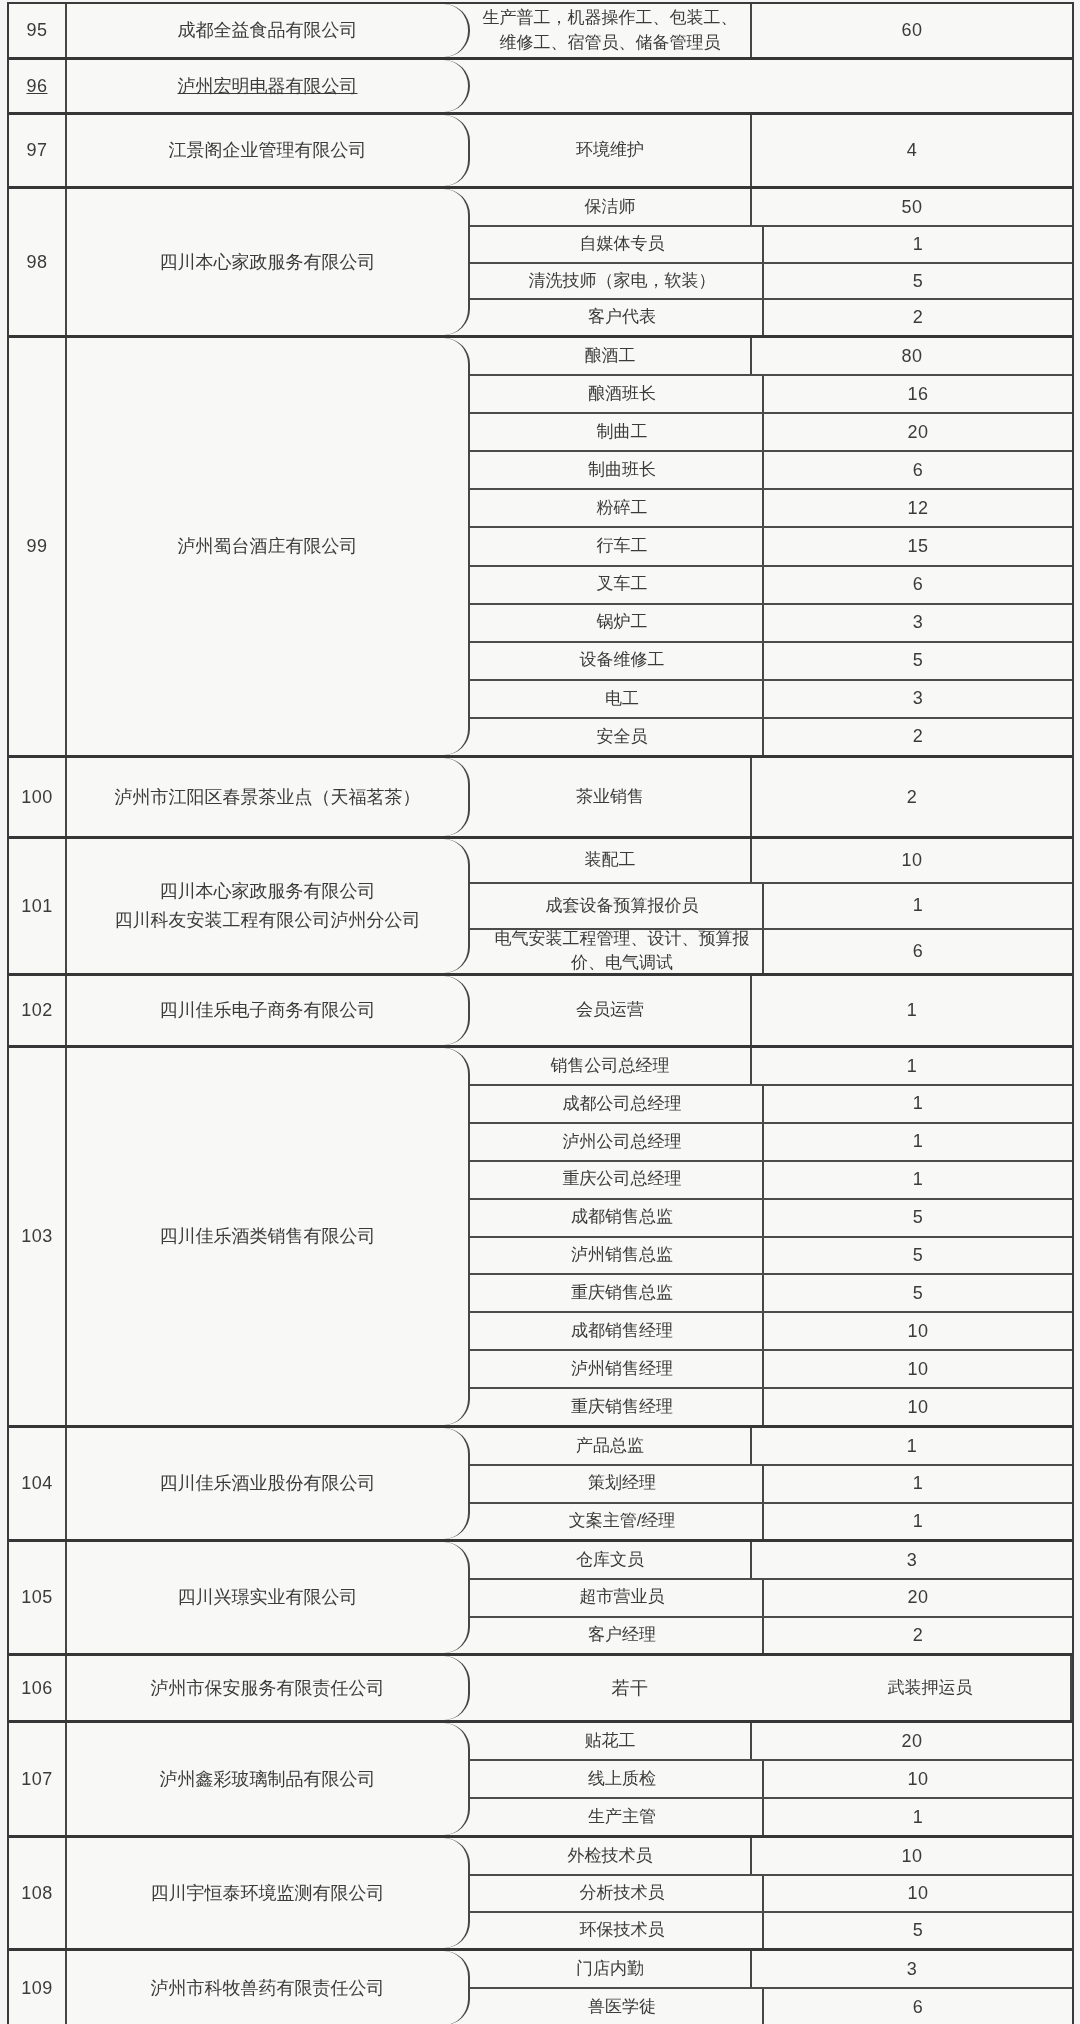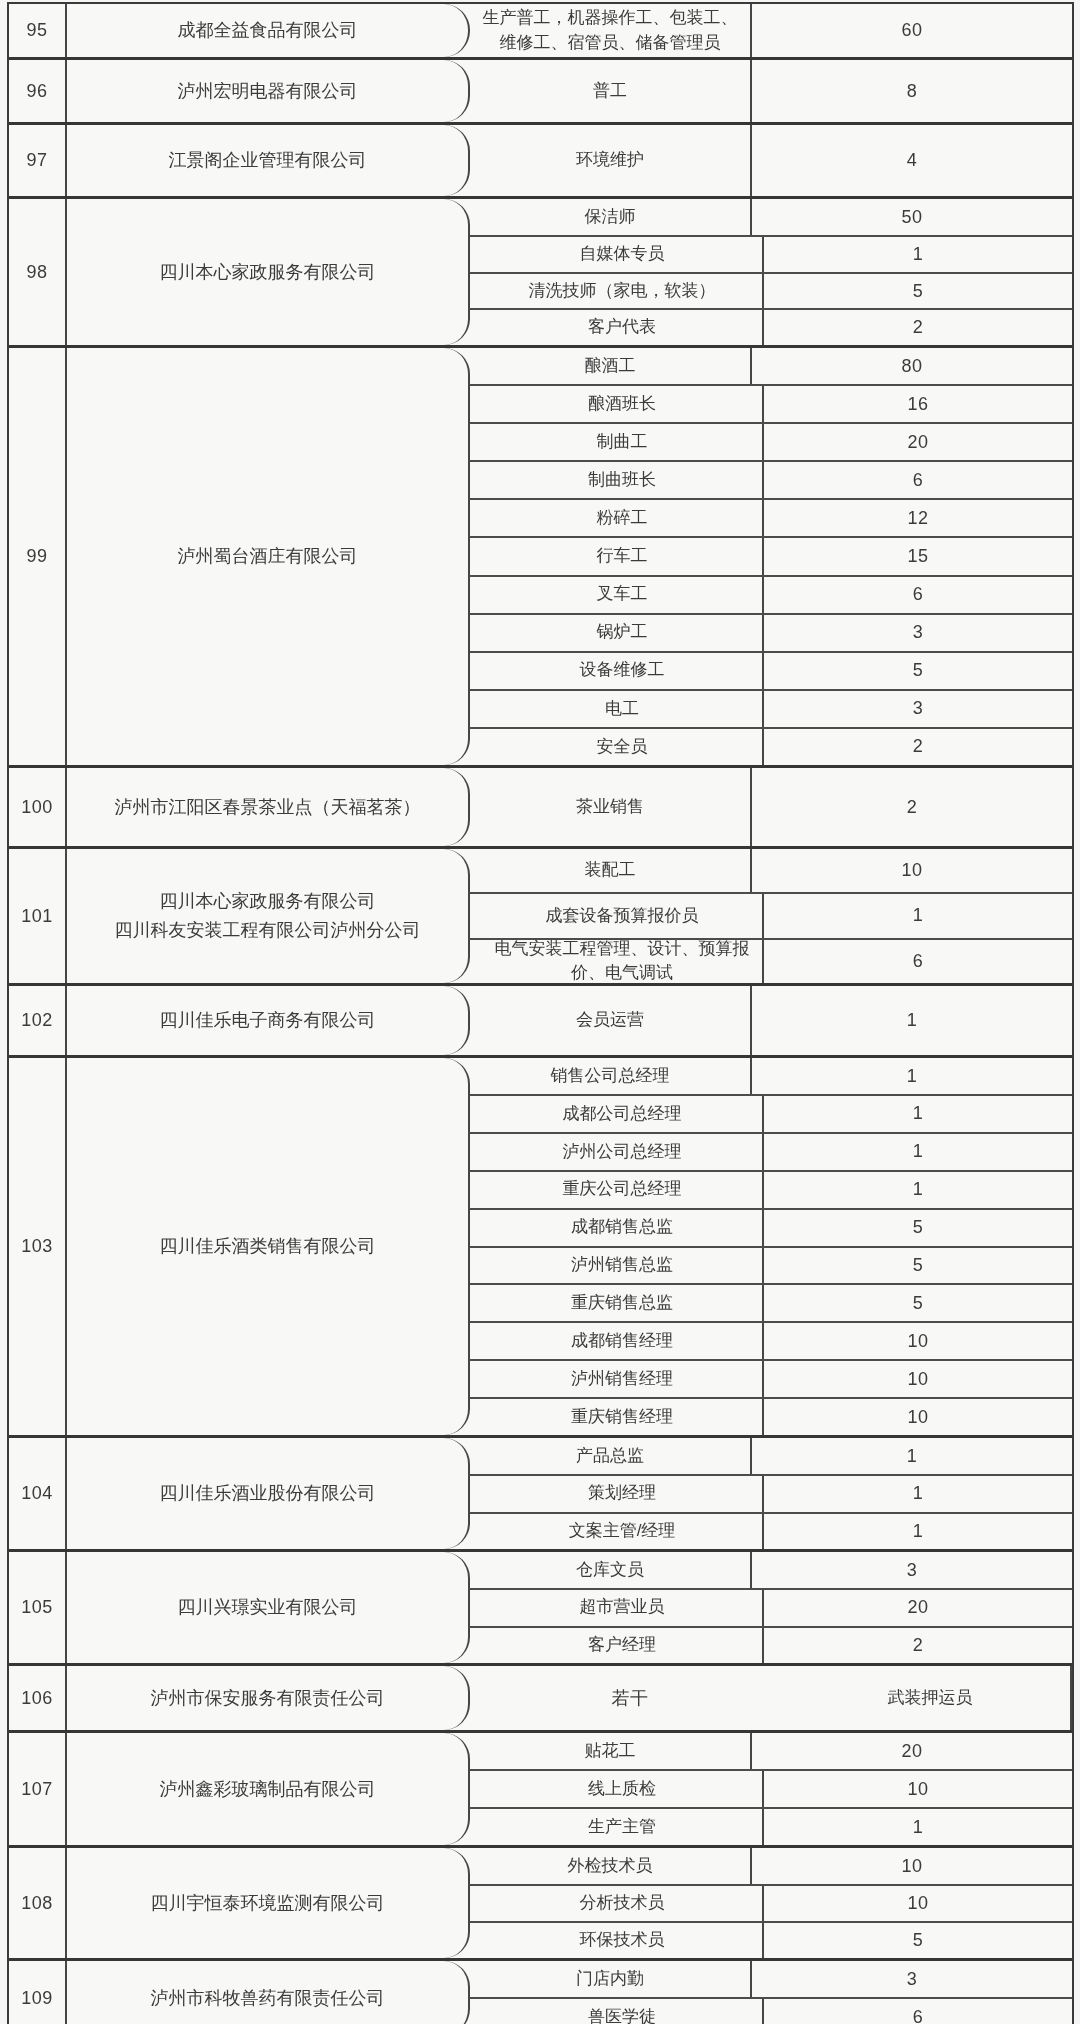--- a/index.html
+++ b/index.html
@@ -64,30 +64,24 @@
       <div class="cell company">
         <div class="">成都全益食品有限公司</div>
       </div>
       <div class="positions">
         <div class="pos-row">
           <div class="cell pos-name">生产普工，机器操作工、包装工、维修工、宿管员、储备管理员</div>
           <div class="cell pos-count">60</div>
         </div>
       </div>
     </div>
-    <div class="block" style="height: 65px;">
+    <div class="block" style="height: 55px; text-decoration: underline;">
       <div class="cell num">96</div>
       <div class="cell company">
         <div class="">泸州宏明电器有限公司</div>
-      </div>
-      <div class="positions">
-        <div class="pos-row">
-          <div class="cell pos-name">普工</div>
-          <div class="cell pos-count">8</div>
-        </div>
       </div>
     </div>
     <div class="block" style="height: 74px;">
       <div class="cell num">97</div>
       <div class="cell company">
         <div class="">江景阁企业管理有限公司</div>
       </div>
       <div class="positions">
         <div class="pos-row">
           <div class="cell pos-name">环境维护</div>

